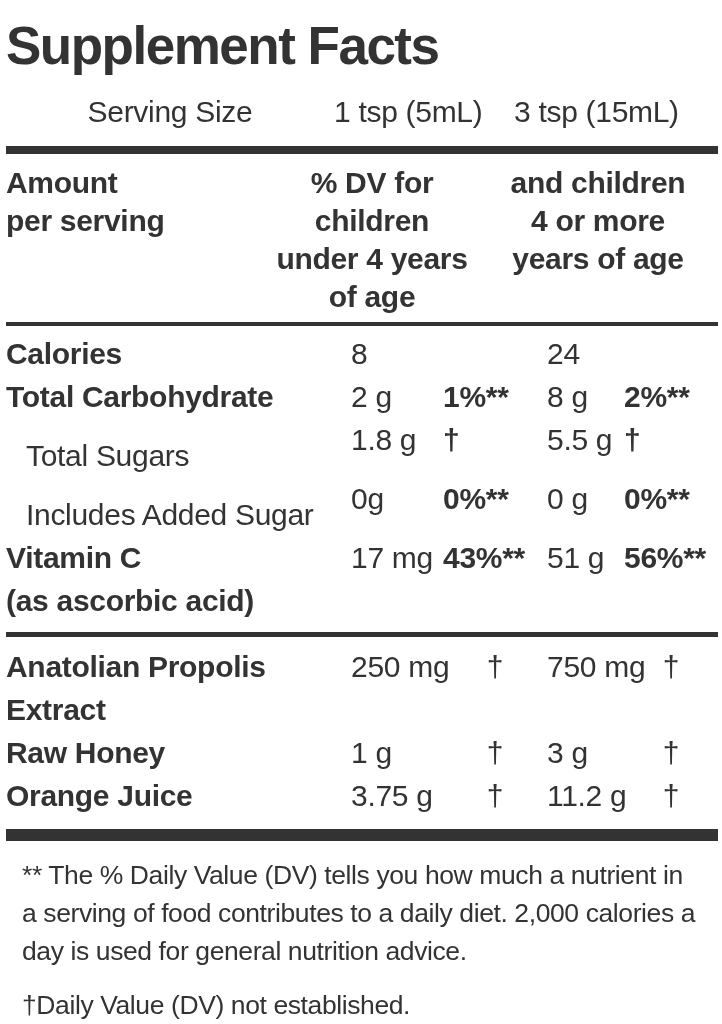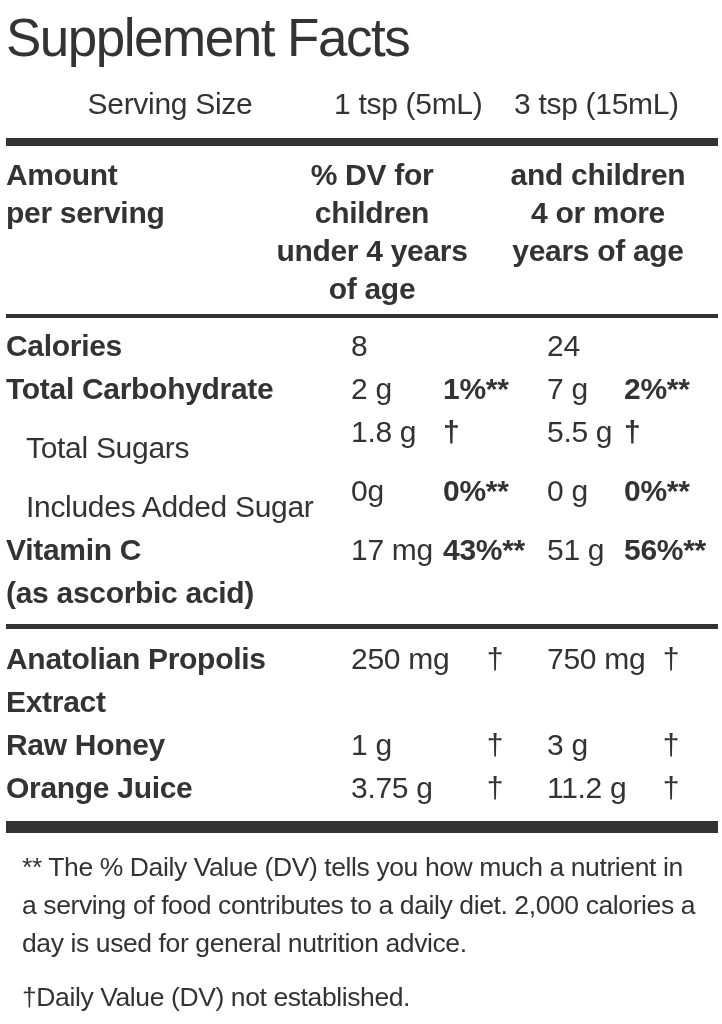--- a/index.html
+++ b/index.html
@@ -14,24 +14,24 @@
     background:var(--bg-color);
     color:var(--text-color);
     font-family:"Liberation Sans", sans-serif;
     letter-spacing:-0.3px;
   }
   .panel{padding:2px 4px 0 6px;}
 
   
   .title{
     font-size:53px;
-    font-weight:normal;
+    font-weight:bold;
     letter-spacing:-1.5px;
     line-height:1.06;
-    margin:8px 0 18px 0;
+    margin:16px 0 18px 0;
   }
 
   
   .serving-row{
     display:grid;
     grid-template-columns:1fr 180px 204px;
     font-size:30px;
     line-height:40px;
   }
   .serving-row .s-label{text-align:center;}
@@ -126,21 +126,21 @@
         <div class="dv"></div>
         <div class="amt">24</div>
         <div class="dv"></div>
       </div>
       <div class="grid-row">
         <div class="label bold">
           <div>Total Carbohydrate</div>
         </div>
         <div class="amt">2 g</div>
         <div class="dv">1%**</div>
-        <div class="amt">7 g</div>
+        <div class="amt">8 g</div>
         <div class="dv">2%**</div>
       </div>
       <div class="grid-row">
         <div class="label indent">
           <div>Total Sugars</div>
         </div>
         <div class="amt">1.8 g</div>
         <div class="dv">†</div>
         <div class="amt">5.5 g</div>
         <div class="dv">†</div>

